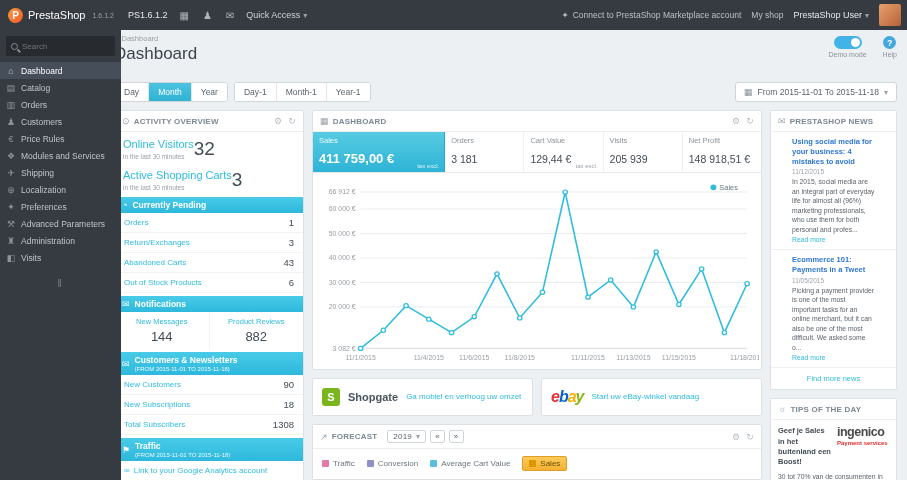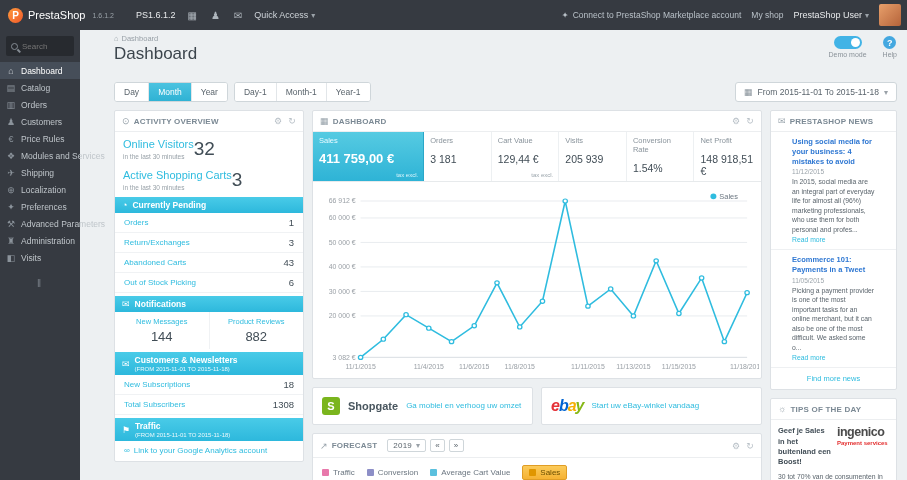--- a/index.html
+++ b/index.html
@@ -5,31 +5,31 @@
 *{margin:0;padding:0;box-sizing:border-box}
 html,body{width:907px;height:480px;overflow:hidden}
 body{font-family:"Liberation Sans",sans-serif;background:#edf0f2;position:relative;font-size:9px;color:#414d56}
 
 
 .topbar{position:absolute;top:0;left:0;right:0;height:30px;background:#363a41;color:#fff;display:flex;align-items:center;z-index:20;padding:0 6px 0 8px;gap:10px}
 .brand{display:flex;align-items:center;gap:5px;cursor:pointer}
 .brand-mark{width:15px;height:15px;border-radius:50%;background:linear-gradient(135deg,#ff9a3c,#f1592a);color:#fff;font-weight:bold;font-size:10px;display:flex;align-items:center;justify-content:center}
 .brand-name{font-size:11px;color:#fff}
 .brand-ver{font-size:7px;color:#9aa1a8;margin-left:2px}
-.shopname{font-size:9px;color:#e8eaec;margin-left:12px}
+.shopname{font-size:9px;color:#e8eaec;margin-left:4px}
 .tb-icon{color:#aeb5bc;font-size:10px;cursor:pointer;padding:0 2px}
 .quick-access{color:#cfd4d9;font-size:9px;cursor:pointer;display:flex;gap:3px;align-items:center}
 .tb-spacer{flex:1}
 .tb-link{color:#b9c1c8;font-size:8.5px;cursor:pointer;display:flex;align-items:center;gap:4px;white-space:nowrap}
 .tb-user{color:#e8eaec;font-size:9px;display:flex;gap:3px;align-items:center;cursor:pointer}
 .avatar{width:22px;height:22px;border-radius:2px;background:linear-gradient(135deg,#e8a06b,#b5633a);cursor:pointer}
 .caret{font-size:8px;color:#9aa1a8}
 
 
-.sidebar{position:absolute;top:30px;left:0;width:80px;bottom:0;background:#363a41;z-index:10}
+.sidebar{position:absolute;top:30px;left:0;width:121px;bottom:0;background:#363a41;z-index:10}
 .search-box{margin:6px;height:20px;background:#272a2f;border-radius:2px;display:flex;align-items:center;padding:0 5px;gap:4px}
 .mag{width:7px;height:7px;border:1.5px solid #858c94;border-radius:50%;position:relative;flex:none}
 .mag::after{content:"";position:absolute;width:4px;height:1.5px;background:#858c94;transform:rotate(45deg);left:5px;top:6px}
 .search-input{background:transparent;border:none;outline:none;color:#cfd4d9;font-size:8px;width:70px}
 .nav-item{display:flex;align-items:center;gap:5px;padding:0 6px;height:17px;color:#bfc5ca;font-size:8.5px;cursor:pointer;white-space:nowrap}
 .nav-item.active{background:#464e59;color:#fff}
 .nav-icon{width:10px;font-size:9px;color:#8b939b;text-align:center;flex:none}
 .nav-item.active .nav-icon{color:#d8dde1}
 .collapse-btn{margin-top:12px;text-align:center;color:#7a828a;font-size:10px;cursor:pointer;letter-spacing:2px}
 
@@ -297,21 +297,21 @@
         </div>
         <div class="kv-row">
           <span class="kv-label">Return/Exchanges</span>
           <span class="kv-value">3</span>
         </div>
         <div class="kv-row">
           <span class="kv-label">Abandoned Carts</span>
           <span class="kv-value">43</span>
         </div>
         <div class="kv-row">
-          <span class="kv-label">Out of Stock Picking</span>
+          <span class="kv-label">Out of Stock Products</span>
           <span class="kv-value">6</span>
         </div>
 
         <div class="sec-bar">
           <span class="sec-icon">✉</span>
           <span class="sec-text"><span class="sec-title">Notifications</span></span>
         </div>
         <div class="notif-grid">
           <div class="notif-cell">
             <div class="notif-label">New Messages</div>
@@ -322,20 +322,24 @@
             <div class="notif-value">882</div>
           </div>
         </div>
 
         <div class="sec-bar">
           <span class="sec-icon">✉</span>
           <span class="sec-text">
             <span class="sec-title">Customers &amp; Newsletters</span>
             <div class="sec-sub">(FROM 2015-11-01 TO 2015-11-18)</div>
           </span>
+        </div>
+        <div class="kv-row">
+          <span class="kv-label">New Customers</span>
+          <span class="kv-value">90</span>
         </div>
         <div class="kv-row">
           <span class="kv-label">New Subscriptions</span>
           <span class="kv-value">18</span>
         </div>
         <div class="kv-row">
           <span class="kv-label">Total Subscribers</span>
           <span class="kv-value">1308</span>
         </div>
 
@@ -374,24 +378,20 @@
             <div class="kpi-value">3 181</div>
           </div>
           <div class="kpi">
             <div class="kpi-label">Cart Value</div>
             <div class="kpi-value">129,44 €</div>
             <div class="kpi-note">tax excl.</div>
           </div>
           <div class="kpi">
             <div class="kpi-label">Visits</div>
             <div class="kpi-value">205 939</div>
-          </div>
-          <div class="kpi">
-            <div class="kpi-label">Conversion Rate</div>
-            <div class="kpi-value">1.54%</div>
           </div>
           <div class="kpi">
             <div class="kpi-label">Net Profit</div>
             <div class="kpi-value">148 918,51 €</div>
           </div>
         </div>
         <div class="chart-wrap">
           <svg id="sales-chart" viewBox="0 0 448 202" preserveAspectRatio="none">
               <line x1="46" y1="14" x2="436" y2="14" stroke="#e8ebee" stroke-width="1"></line>
               <text x="41" y="16.5" text-anchor="end" font-size="7" fill="#9aa0a6" font-family="Liberation Sans, sans-serif">66 912 €</text>

